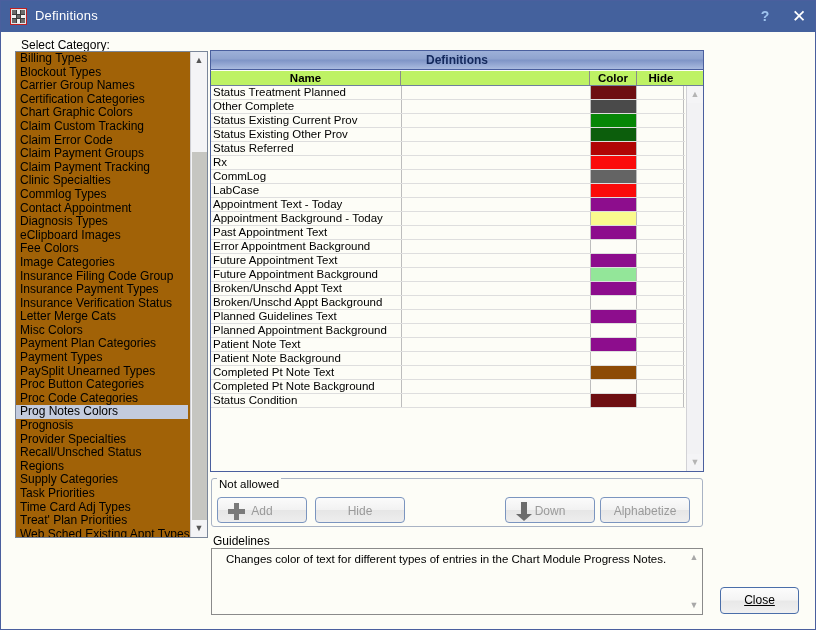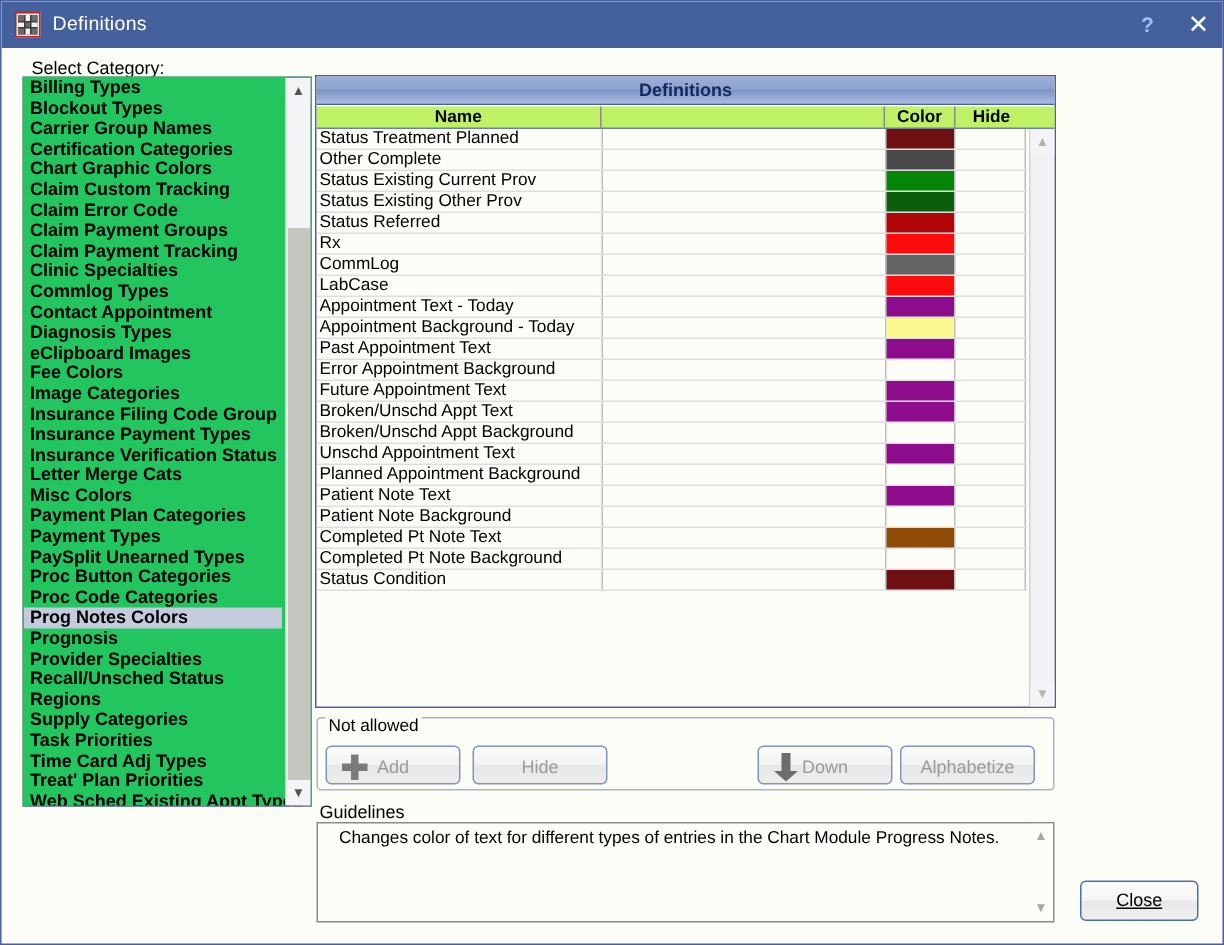--- a/index.html
+++ b/index.html
@@ -87,23 +87,22 @@
   #lbl-select-category { left: 20px; top: 37px; }
   #lbl-guidelines { left: 212px; top: 533px; }
 
   
   #category-list {
     position: absolute;
     left: 14px; top: 50px;
     width: 193px; height: 487px;
     box-sizing: border-box;
     border: 1px solid #7a869a;
-    background: #22c55e;
+    background: #a16207;
     overflow: hidden;
-    font-weight: bold;
   }
   #category-items {
     position: absolute;
     left: 0; top: 0;
     width: 172px;
   }
   .cat-item {
     height: 13.6px;
     line-height: 13.6px;
     padding-left: 4px;
@@ -519,35 +518,43 @@
         </div>
         <div class="grid-row">
           <div class="c-name">Future Appointment Text</div>
           <div class="c-sep1"></div>
           <div class="c-color-cell">
             <div class="c-swatch" style="background: rgb(141, 13, 141);"></div>
           </div>
           <div class="c-hide"></div>
         </div>
         <div class="grid-row">
+          <div class="c-name">Future Appointment Background</div>
+          <div class="c-sep1"></div>
+          <div class="c-color-cell">
+            <div class="c-swatch" style="background: rgb(147, 230, 153);"></div>
+          </div>
+          <div class="c-hide"></div>
+        </div>
+        <div class="grid-row">
           <div class="c-name">Broken/Unschd Appt Text</div>
           <div class="c-sep1"></div>
           <div class="c-color-cell">
             <div class="c-swatch" style="background: rgb(141, 13, 141);"></div>
           </div>
           <div class="c-hide"></div>
         </div>
         <div class="grid-row">
           <div class="c-name">Broken/Unschd Appt Background</div>
           <div class="c-sep1"></div>
           <div class="c-color-cell"></div>
           <div class="c-hide"></div>
         </div>
         <div class="grid-row">
-          <div class="c-name">Unschd Appointment Text</div>
+          <div class="c-name">Planned Guidelines Text</div>
           <div class="c-sep1"></div>
           <div class="c-color-cell">
             <div class="c-swatch" style="background: rgb(141, 13, 141);"></div>
           </div>
           <div class="c-hide"></div>
         </div>
         <div class="grid-row">
           <div class="c-name">Planned Appointment Background</div>
           <div class="c-sep1"></div>
           <div class="c-color-cell"></div>

